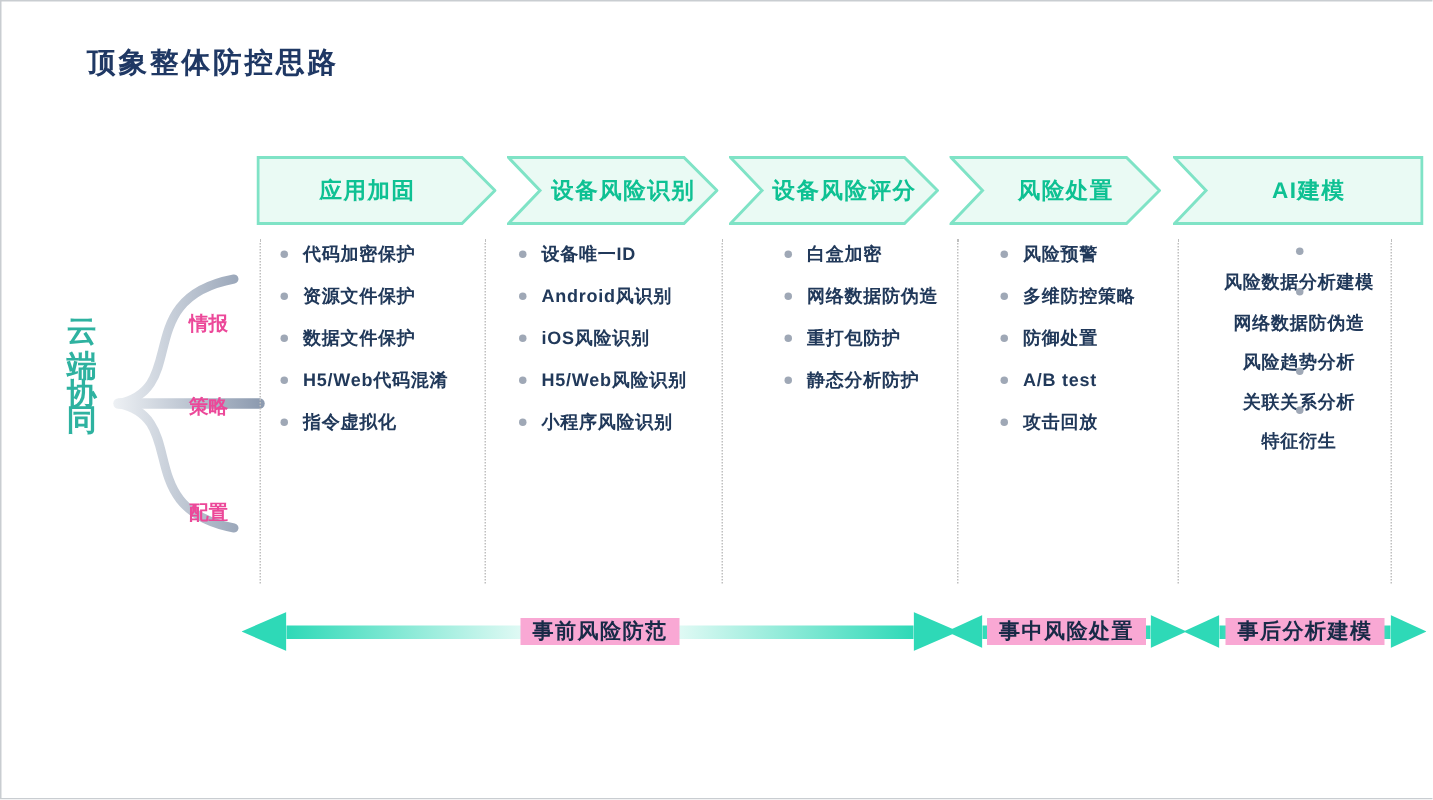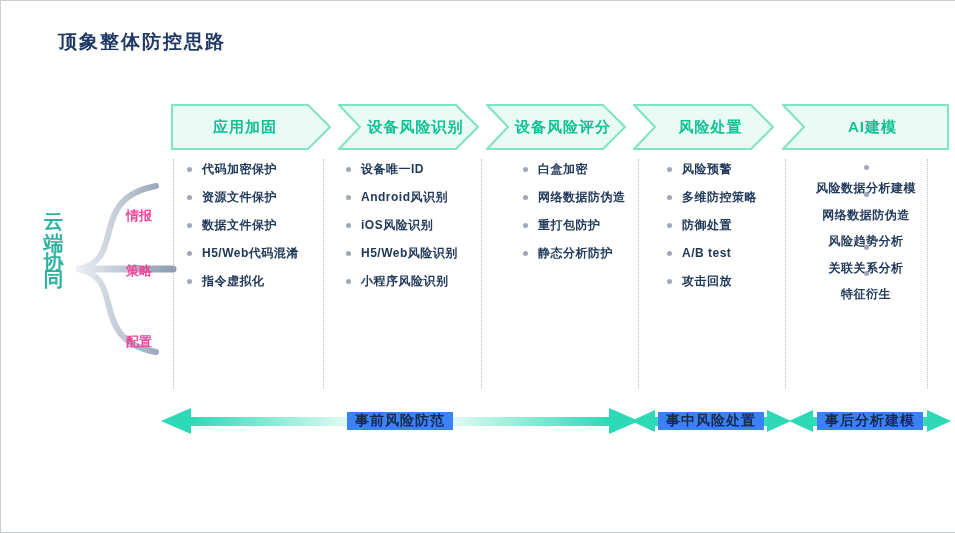--- a/index.html
+++ b/index.html
@@ -48,21 +48,21 @@
   .itxt{font-size:12px;font-weight:bold;color:#21395a;white-space:nowrap;letter-spacing:0.5px;}
   
   .phase-arrow{position:absolute;top:407px;height:26px;display:flex;align-items:center;}
   .head{flex:none;width:30px;height:26px;background:#2ed9b7;}
   .phase-arrow.small .head{width:24px;height:22px;}
   .head.left{clip-path:polygon(100% 0,0 50%,100% 100%);}
   .head.right{clip-path:polygon(0 0,100% 50%,0 100%);}
   .shaft{flex:1;height:9px;background:linear-gradient(90deg,#2ed9b7 0%,#ffffff 44%,#ffffff 56%,#2ed9b7 100%);}
   .phase-label{
     position:absolute;left:50%;top:50%;transform:translate(-50%,-50%);
-    font-size:14px;font-weight:bold;color:#182a47;background:#3b82f6;
+    font-size:14px;font-weight:bold;color:#182a47;background:#f9a8d4;
     padding:0 8px;white-space:nowrap;letter-spacing:1px;
   }
 </style>
 </head>
 <body>
 
 <div class="canvas">
 
   <div class="title">顶象整体防控思路</div>
 

